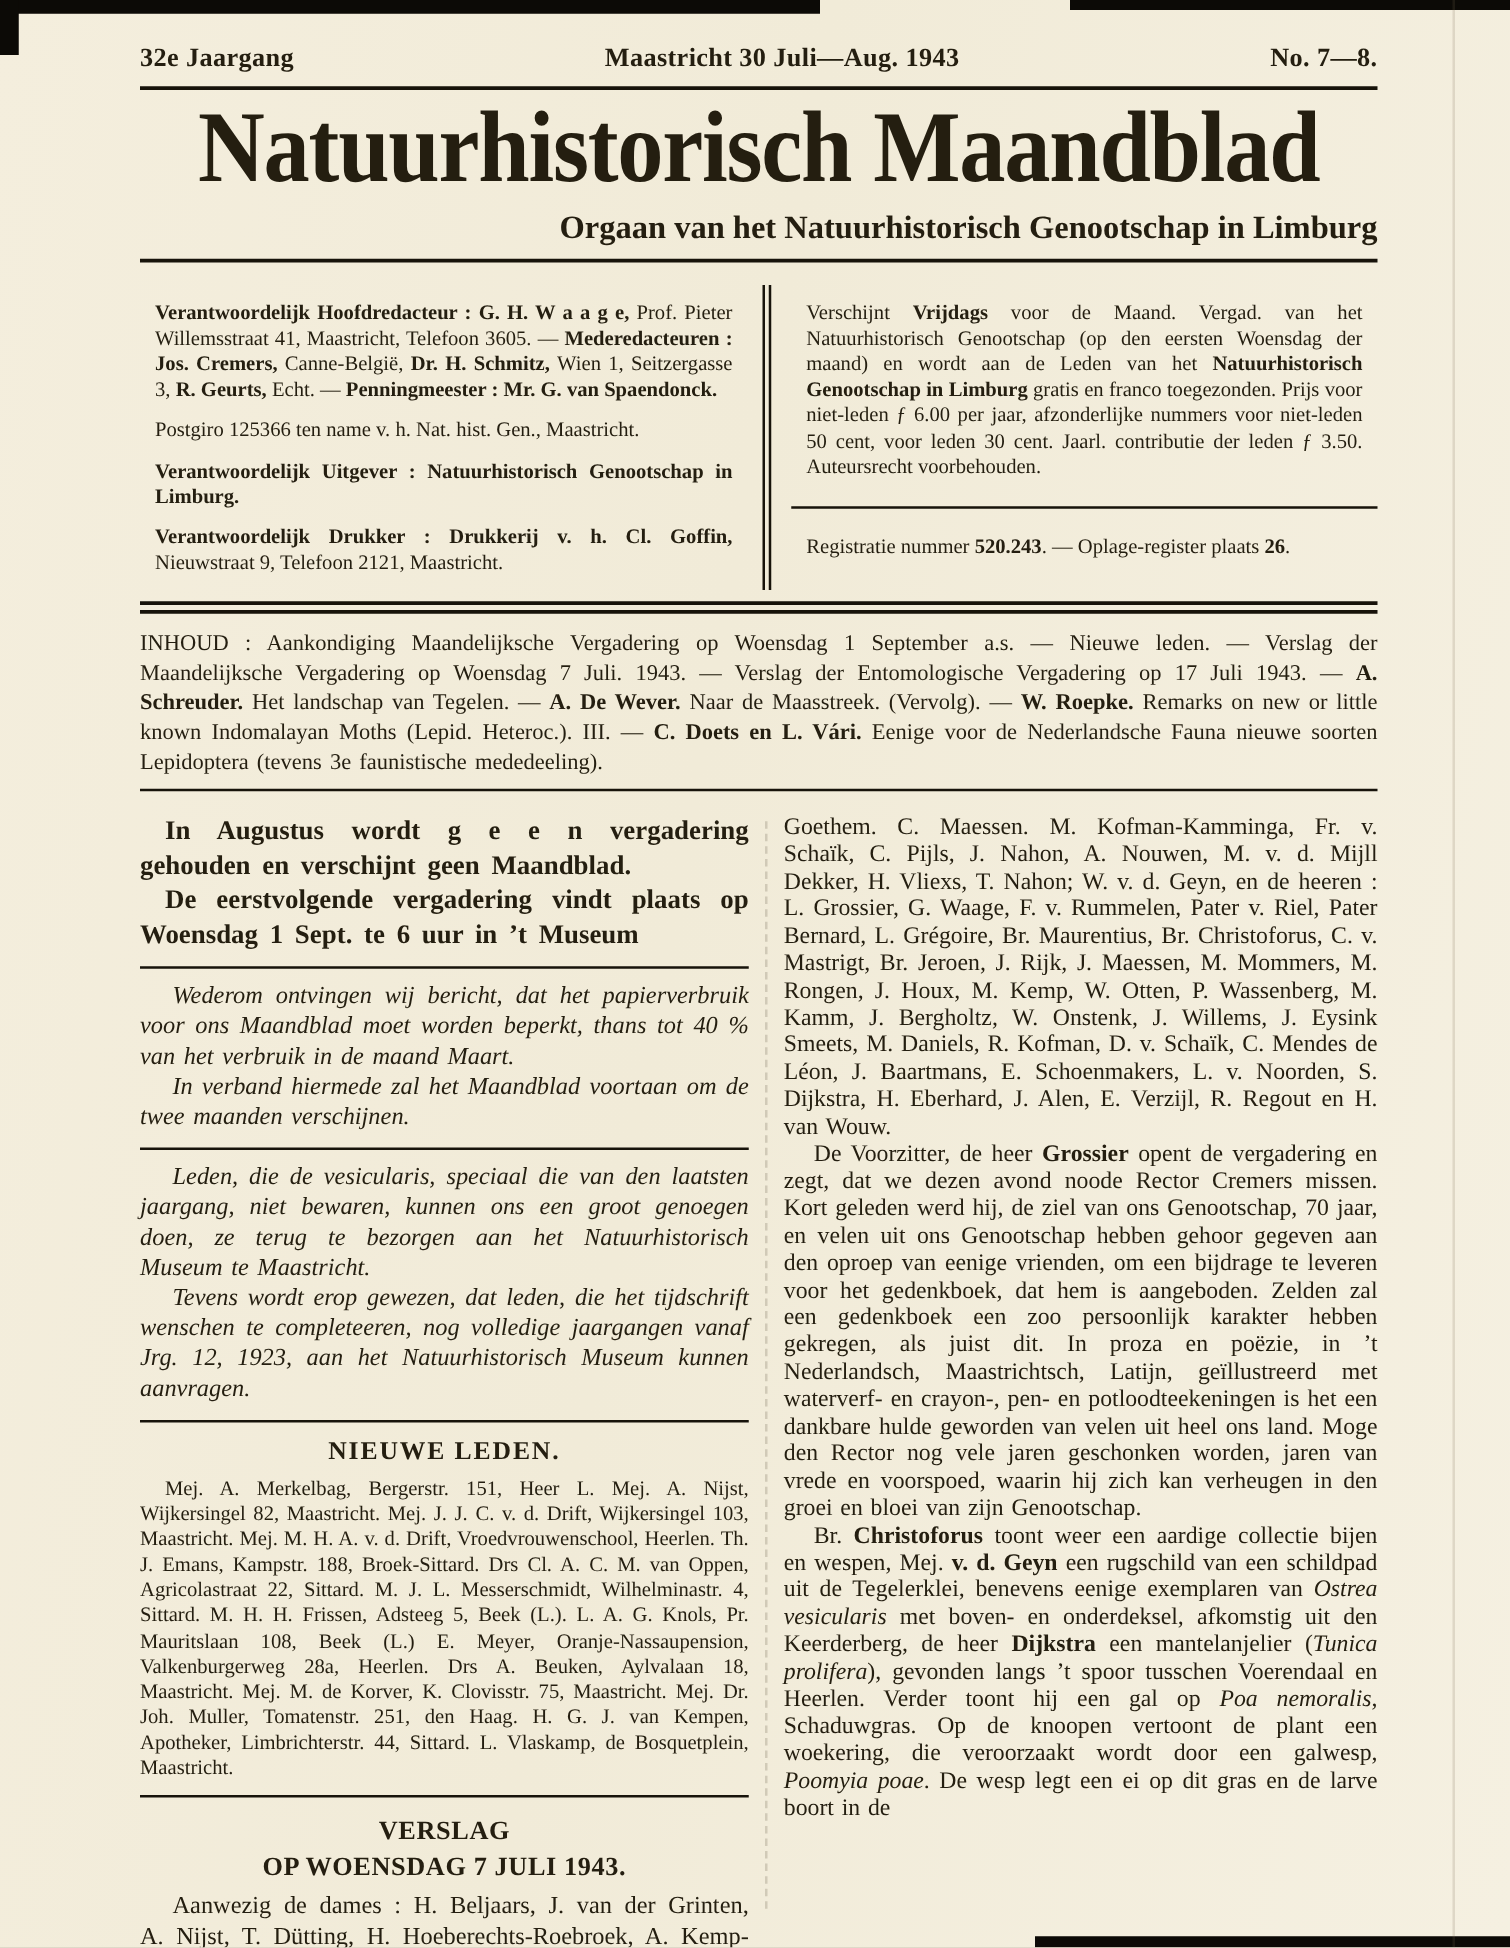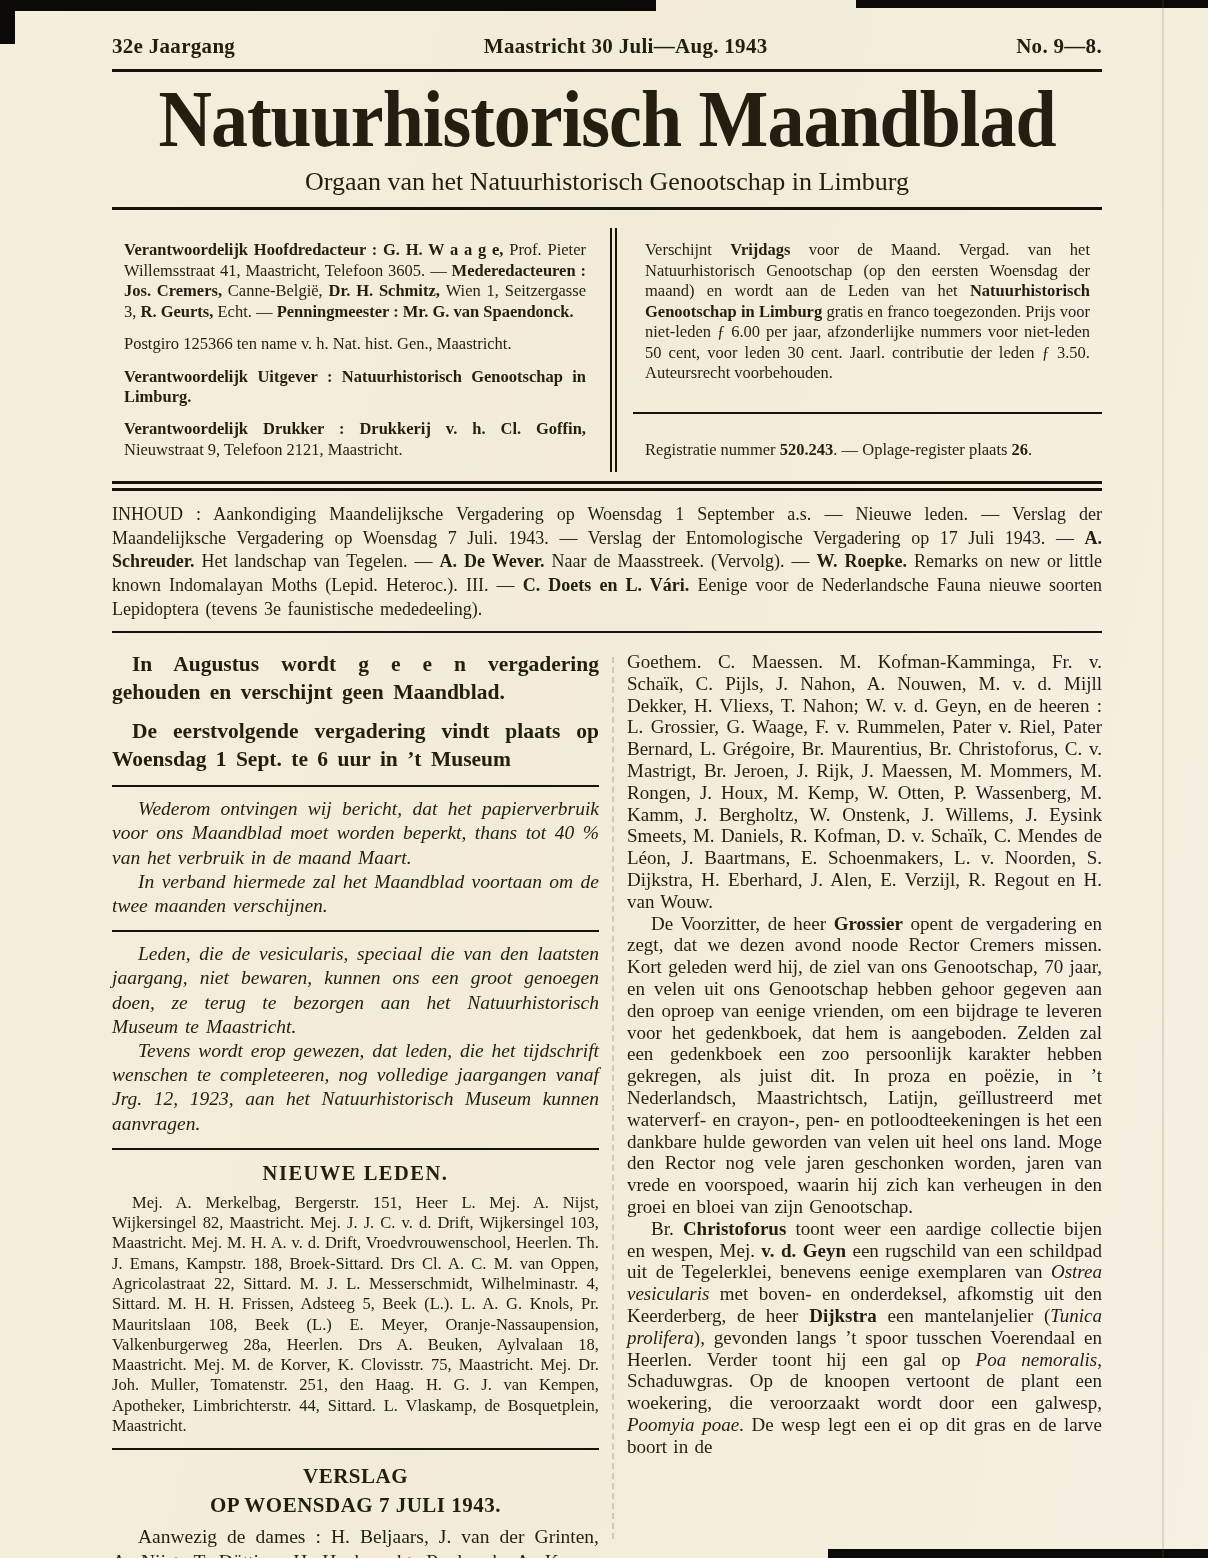--- a/index.html
+++ b/index.html
@@ -18,44 +18,44 @@
   .bar { position:absolute; background:#0c0a06; }
   .crease-right { position:absolute; right:44px; top:0; height:100%; width:2px; background:rgba(120,108,84,0.18); }
 
   
   .hdr-row { display:flex; justify-content:space-between; align-items:baseline; font-weight:bold; font-size:21px; letter-spacing:0.3px; }
   .rule { border:0; border-top:3px solid #17130a; margin:10px 0 0 0; }
   .rule.thin { border-top-width:2px; }
 
   .title-wrap { text-align:center; margin-top:6px; transform:scaleY(1.1); transform-origin:top center; }
   .main-title { font-size:74px; font-weight:bold; letter-spacing:-1px; line-height:1.02; white-space:nowrap; }
-  .subtitle { text-align:center; font-weight:normal; font-size:26px; margin-top:14px; }
+  .subtitle { text-align:right; font-weight:bold; font-size:26px; margin-top:14px; }
 
   
   .masthead { display:flex; margin-top:10px; padding-top:8px; }
   .mast-left { width:486px; padding-right:12px; }
   .mast-div { width:3px; border-left:2px solid #17130a; border-right:2px solid #17130a; }
-  .mast-right { flex:1; padding-left:16px; display:flex; flex-direction:column;justify-content:space-between; }
+  .mast-right { flex:1; padding-left:16px; display:flex; flex-direction:column; }
   .mast-p { margin:12px; font-size:16.5px; line-height:20.4px; text-align:justify; }
   .mast-p + .mast-p { margin-top:4px; }
   .mast-rule { border:0; border-top:2.5px solid #17130a; margin:10px 0 8px 0; }
 
   .dbl-rule { height:4px; border-top:3px solid #17130a; border-bottom:3px solid #17130a; margin-top:9px; }
 
   .inhoud { font-size:18px; line-height:23.6px; text-align:justify; margin:12px 0 0 0; word-spacing:2px; }
 
   
   .columns { display:flex; margin-top:18px; }
   .col-left { width:487px; }
   .col-gap { width:28px; position:relative; }
   .col-gap::before { content:""; position:absolute; left:13px; top:6px; bottom:60px; border-left:2px dashed rgba(60,50,30,0.18); }
   .col-right { flex:1; }
 
   .announce { font-weight:bold; font-size:21.5px; line-height:27.5px; text-align:justify; text-indent:20px; word-spacing:4px; margin:0; }
-  .announce + .announce { margin-top:12px; }
+  .announce + .announce { }
   .col-rule { border:0; border-top:2.5px solid #17130a; margin:12px 0 10px 0; }
   .notice { font-style:italic; font-size:19.5px; line-height:24.2px; text-align:justify; text-indent:26px; margin:0; word-spacing:2px; }
   .section-heading { text-align:center; font-weight:bold; font-size:20.5px; letter-spacing:1.5px; margin:12px 0 8px 0; }
   .members { font-size:16.5px; line-height:20.3px; text-align:justify; text-indent:20px; margin:0; }
   .verslag-heading { text-align:center; font-weight:bold; font-size:21px; line-height:28.5px; margin:12px 0 6px 0; letter-spacing:0.5px; }
   .attendees { font-size:19.5px; line-height:24.5px; text-align:justify; text-indent:26px; margin:6px 0 0 0; word-spacing:3px; }
 
   .bodypara { font-size:19px; line-height:21.8px; text-align:justify; margin:0; word-spacing:1.5px; }
   .bodypara.indent { text-indent:24px; }
 </style>
@@ -66,21 +66,21 @@
 
   <div class="bar" style="left:0;top:0;width:656px;height:11px;"></div>
   <div class="bar" style="left:856px;top:0;width:352px;height:8px;"></div>
   <div class="bar" style="left:0;top:0;width:15px;height:44px;"></div>
   <div class="bar" style="left:828px;bottom:0;width:380px;height:9px;"></div>
   <div class="crease-right"></div>
 
   <div class="hdr-row">
     <span>32e Jaargang</span>
     <span>Maastricht 30 Juli—Aug. 1943</span>
-    <span>No. 9—8.</span>
+    <span>No. 7—8.</span>
   </div>
   <hr class="rule">
 
   <div class="title-wrap">
     <div class="main-title">Natuurhistorisch Maandblad</div>
   </div>
   <div class="subtitle">Orgaan van het Natuurhistorisch Genootschap in Limburg</div>
   <hr class="rule">
 
   <div class="masthead">

